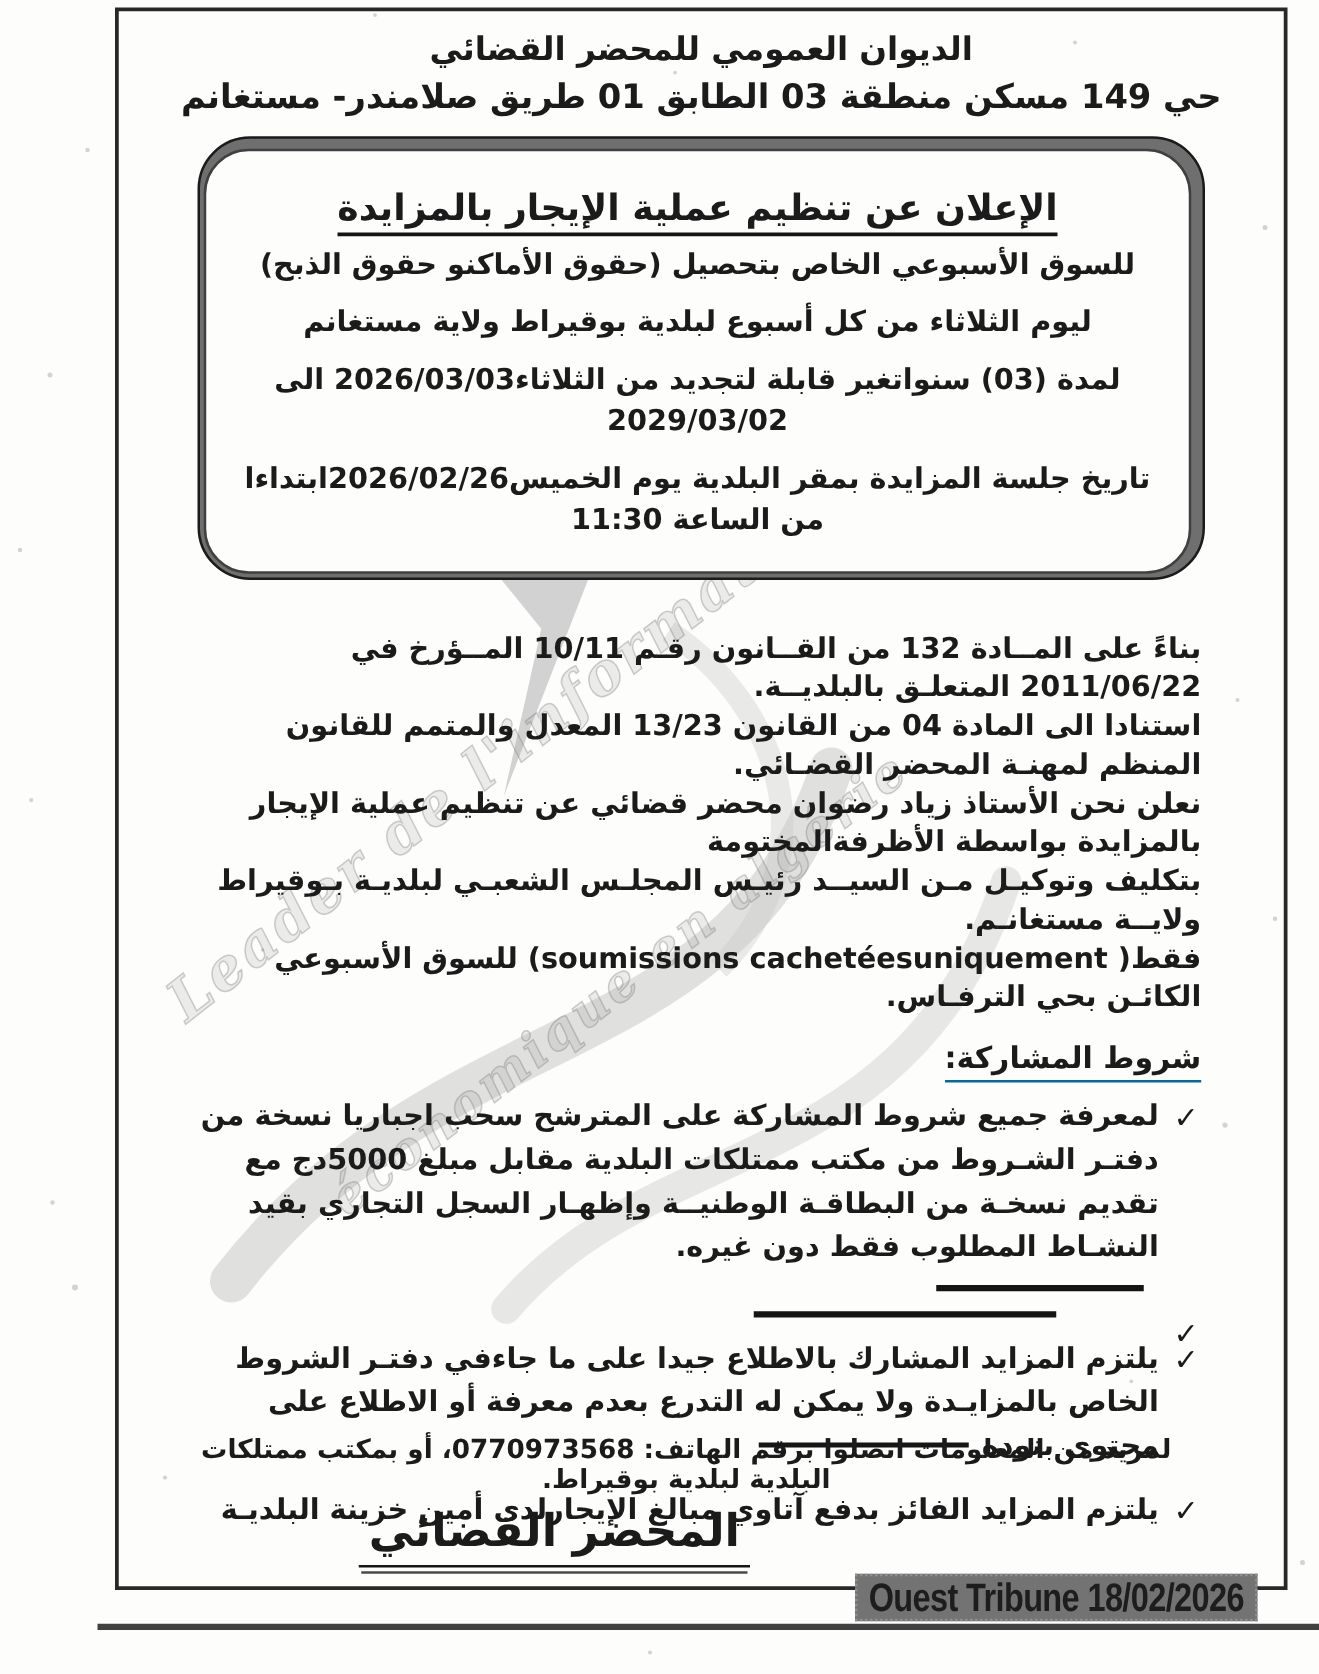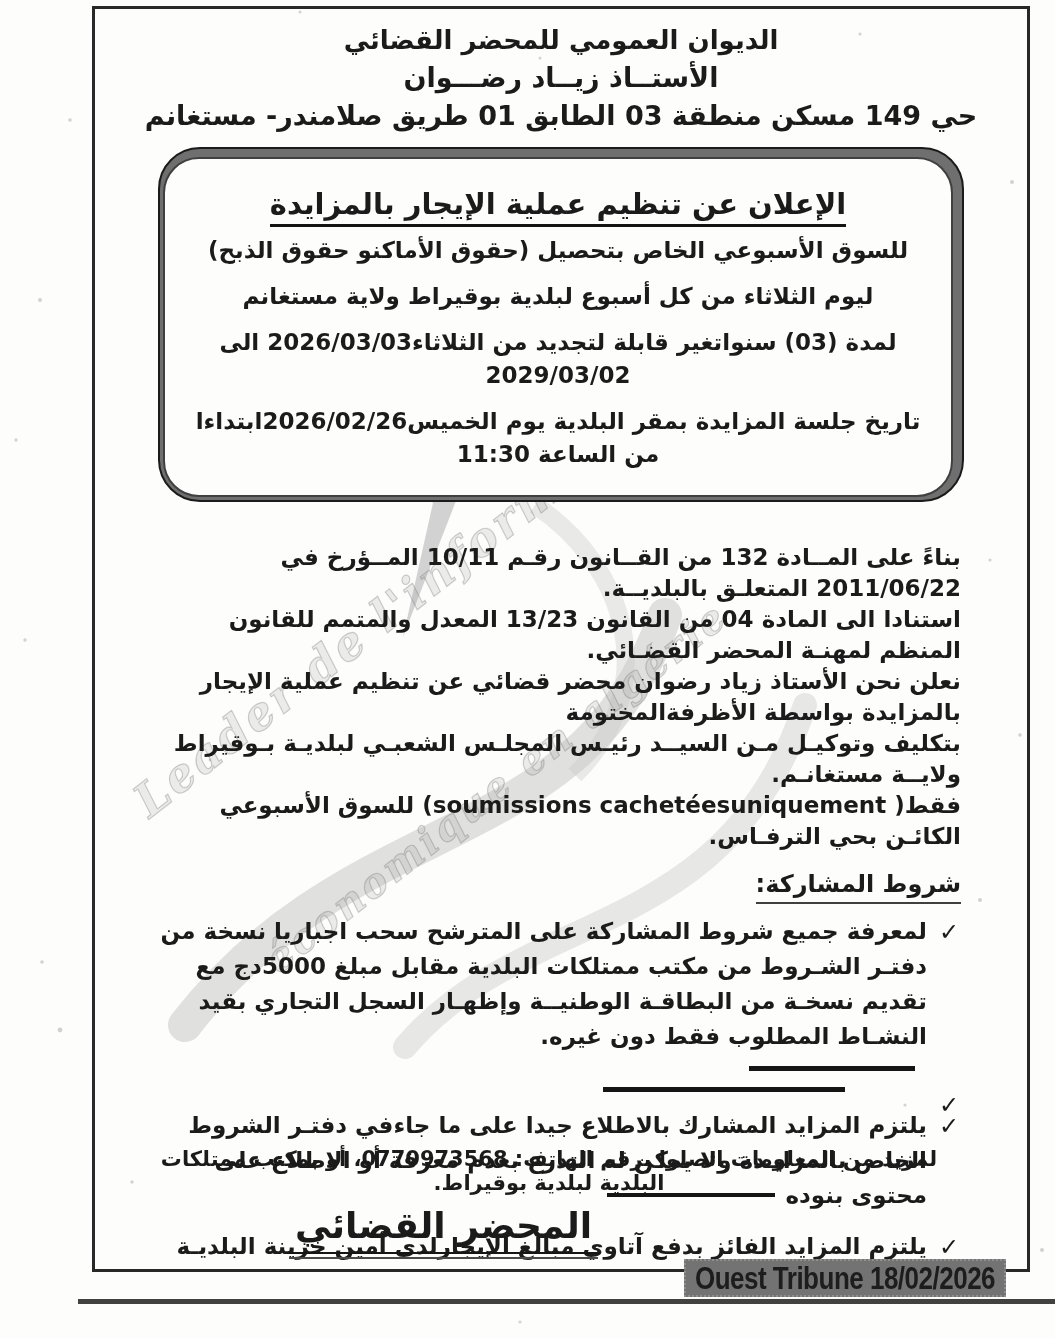--- a/index.html
+++ b/index.html
@@ -35,21 +35,21 @@
              padding:28px 24px 24px;direction:rtl;}
   .box-title{text-align:center;font-size:29px;font-weight:bold;}
   .box-title span{border-bottom:3px solid #141414;padding-bottom:3px;}
   .box-line{margin-top:13px;text-align:center;font-size:23px;font-weight:bold;line-height:33px;}
   .box-line:first-of-type{margin-top:20px;}
 
   
   .content{direction:rtl;padding:0 66px 0 46px;}
   .intro{margin-top:40px;font-size:23px;font-weight:bold;line-height:31px;}
   .sec-h{margin-top:18px;font-size:24px;font-weight:bold;text-align:right;}
-  .sec-h span{border-bottom:2px solid #404040;padding-bottom:4px;}
+  .sec-h span{border-bottom:2px solid #0369a1;padding-bottom:4px;}
 
   .cond{position:relative;margin-top:16px;padding-right:34px;font-size:23px;font-weight:bold;
         line-height:35px;text-align:right;}
   .check{position:absolute;right:2px;top:1px;font-size:24px;font-weight:400;}
 
   .tail-rule{display:inline-block;height:4px;background:#151515;vertical-align:6px;margin:0 10px 0 0;}
   .w168{width:168px;}
 
   .hr-a{height:5px;background:#151515;width:166px;margin:12px 46px 0 auto;}
   .hr-b{height:5px;background:#151515;width:242px;margin:16px 116px 0 auto;}
@@ -104,21 +104,20 @@
     <path d="M430 120 C 520 180, 560 300, 470 390" stroke="#c9c9c9" stroke-width="18" fill="none" opacity="0.38"></path>
   </svg>
   <div class="wm-text wm-t1">Leader de l'information</div>
   <div class="wm-text wm-t2">économique en algérie</div>
 </div>
 
 <div class="page">
 
   <div class="hdr">
     <div class="hdr-1">الديوان العمومي للمحضر القضائي</div>
-    <div class="hdr-2">الأستــاذ زيــاد رضـــوان</div>
     <div class="hdr-3">حي 149 مسكن منطقة 03 الطابق 01 طريق صلامندر- مستغانم</div>
   </div>
 
   <div class="box-outer">
     <div class="box-inner">
       <div class="box-title">
         <span>الإعلان عن تنظيم عملية الإيجار بالمزايدة</span>
       </div>
       <div class="box-line">للسوق الأسبوعي الخاص بتحصيل (حقوق الأماكنو حقوق الذبح)</div>
       <div class="box-line">ليوم الثلاثاء من كل أسبوع لبلدية بوقيراط ولاية مستغانم</div>

